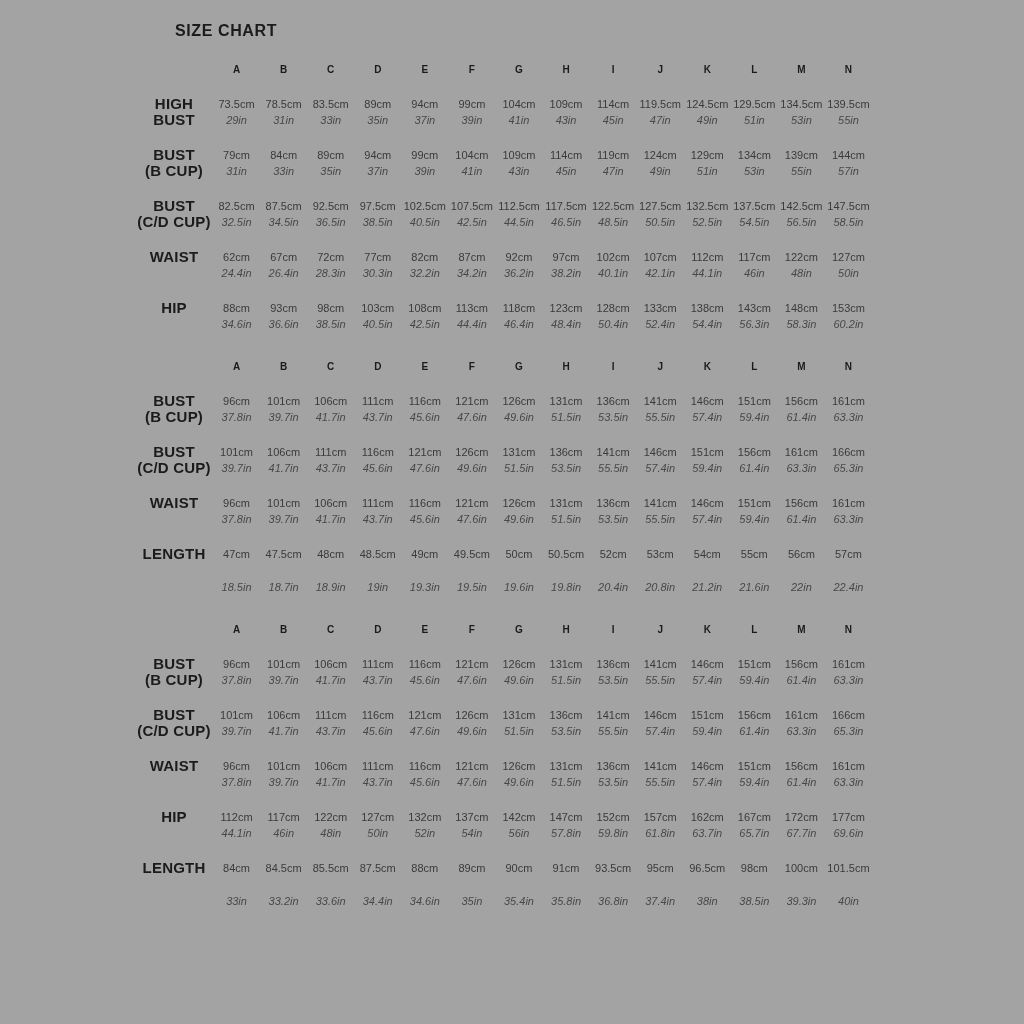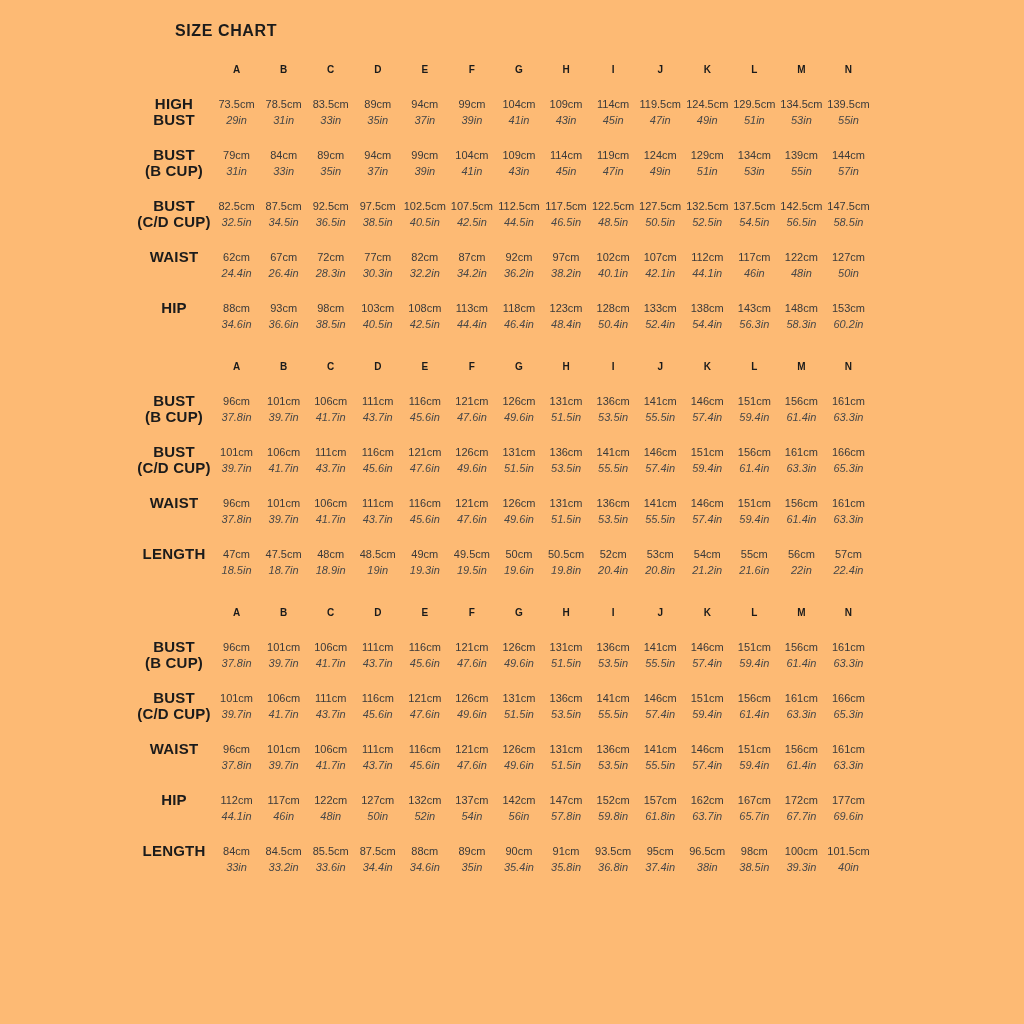--- a/index.html
+++ b/index.html
@@ -1,20 +1,20 @@
 <!DOCTYPE html>
 <html><head>
 <meta charset="utf-8">
 <style>
   html, body { margin: 0; padding: 0; background: #ffffff; }
   .sheet {
     position: relative;
     width: 1024px;
     height: 1024px;
-    background: #fdba74;
+    background: #a3a3a3;
     font-family: "Liberation Sans", sans-serif;
     overflow: hidden;
   }
   .content {
     position: absolute;
     left: 135px;
     top: 22px;
     width: 737px;
   }
   .section + .section { margin-top: 27px; }
@@ -44,21 +44,21 @@
   .line { height: 16px; line-height: 16px; white-space: nowrap; }
   .cm-line { font-size: 11px; color: #3a3a3a; }
   .in-line { font-size: 11px; font-style: italic; color: #484848; }
   .row-label .line {
     font-size: 15px;
     font-weight: bold;
     font-style: normal;
     color: #1b1b1b;
     letter-spacing: 0.2px;
   }
-  .row.spaced .in-line { margin-top: 0; }
+  .row.spaced .in-line { margin-top: 17px; }
 </style>
 </head>
 <body>
 
 <div class="sheet">
   <div class="content">
     <div id="sections-root">
         <div class="section">
           <h2 class="section-title">SIZE CHART</h2>
           <div class="grid header-row">

